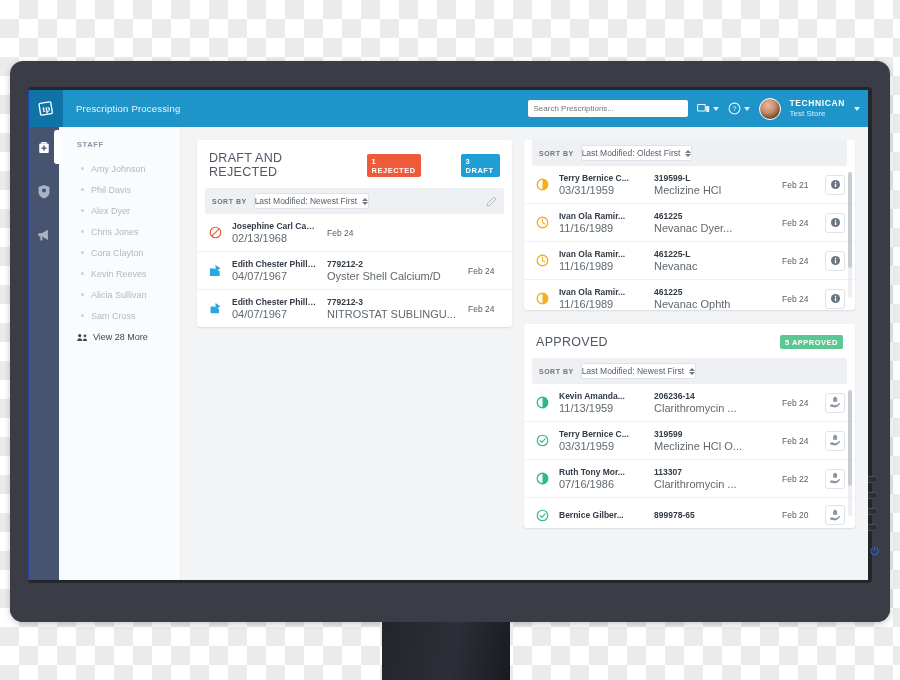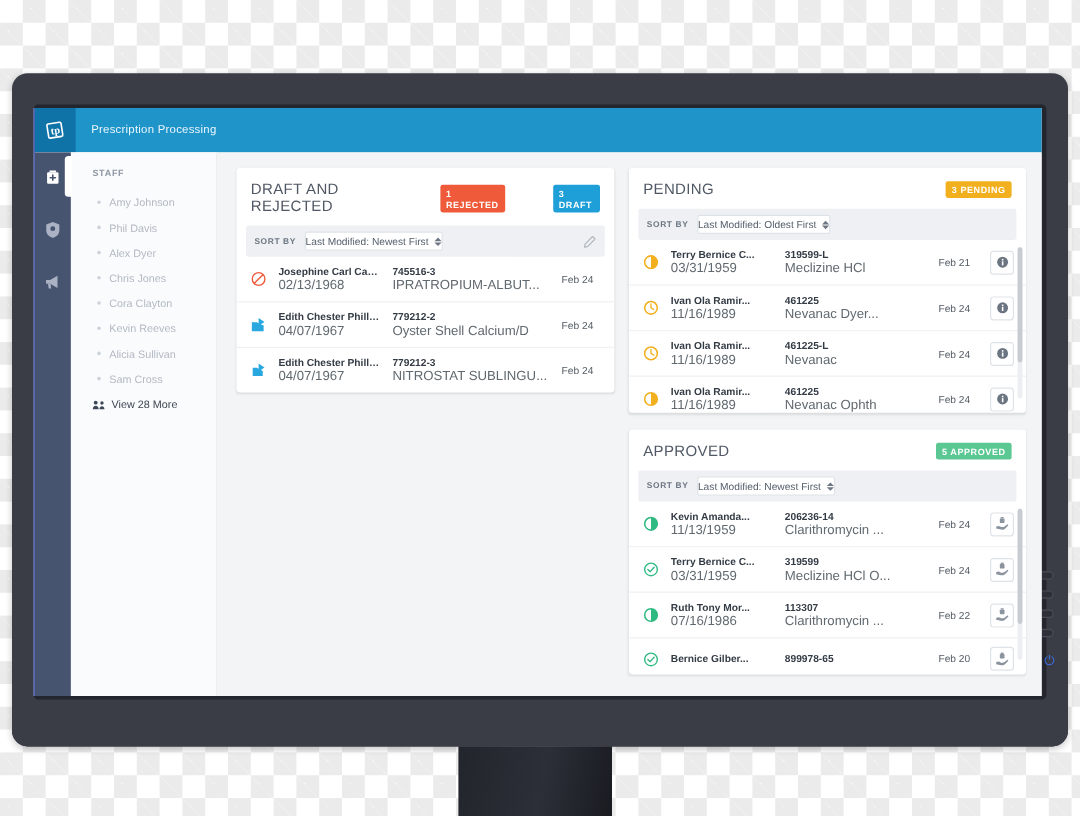--- a/index.html
+++ b/index.html
@@ -374,20 +374,46 @@
       <div id="logo-box">
         <svg width="19" height="19" viewBox="0 0 24 24">
           <g fill="none" stroke="#ffffff" stroke-width="1.7">
             <rect x="3.5" y="4.5" width="15" height="15" rx="1.5" transform="rotate(-9 11 12)"></rect>
           </g>
           <text x="11.5" y="16" font-family="Liberation Serif, serif" font-size="11" font-weight="bold" fill="#ffffff" text-anchor="middle" transform="rotate(-9 11.5 12)">tp</text>
         </svg>
       </div>
       <div id="app-title">Prescription Processing</div>
 
+      <div id="header-right">
+        <input id="search-input" type="text" placeholder="Search Prescriptions..." style="">
+
+        <div class="hdr-icon-group">
+          <svg width="13" height="12" viewBox="0 0 22 18">
+            <rect x="1" y="1.5" width="13" height="11" rx="1.2" fill="none" stroke="#eaf6fc" stroke-width="1.8"></rect>
+            <rect x="15.5" y="4" width="5.2" height="10" rx="1.2" fill="#eaf6fc"></rect>
+          </svg>
+          <span class="caret-down"></span>
+        </div>
+
+        <div class="hdr-icon-group">
+          <svg width="13" height="13" viewBox="0 0 20 20">
+            <circle cx="10" cy="10" r="8.3" fill="none" stroke="#eaf6fc" stroke-width="1.6"></circle>
+            <text x="10" y="14.2" font-family="Liberation Sans, sans-serif" font-size="11" fill="#eaf6fc" text-anchor="middle">?</text>
+          </svg>
+          <span class="caret-down"></span>
+        </div>
+
+        <div id="avatar"></div>
+        <div id="user-meta">
+          <div id="user-name">TECHNICAN</div>
+          <div id="user-store">Test Store</div>
+        </div>
+        <span class="caret-down"></span>
+      </div>
     </div>
 
     <div id="app-body">
 
       <div id="icon-rail">
         <div class="rail-icon active">
           <svg width="14" height="15" viewBox="0 0 20 22">
             <path d="M6 3h8v2.2H6z" fill="#ffffff"></path>
             <rect x="3" y="5.2" width="14" height="14" rx="1.6" fill="#ffffff"></rect>
             <path d="M10 8.5v6.5M6.8 11.8h6.4" stroke="#465470" stroke-width="1.9" stroke-linecap="round"></path>
@@ -490,24 +516,20 @@
                 <div class="row-status">
                   <svg width="13" height="13" viewBox="0 0 18 18">
                     <circle cx="9" cy="9" r="7.3" fill="none" stroke="#ef5a3a" stroke-width="1.6"></circle>
                     <line x1="4" y1="14" x2="14" y2="4" stroke="#ef5a3a" stroke-width="1.6"></line>
                   </svg>
                 </div>
                 <div class="row-patient">
                   <div class="line-1">Josephine Carl Castil...</div>
                   <div class="line-2">02/13/1968</div>
                 </div>
-                <div class="row-rx">
-                  <div class="line-1">745516-3</div>
-                  <div class="line-2">IPRATROPIUM-ALBUT...</div>
-                </div>
                 <div class="row-date">Feb 24</div>
               </div>
 
               <div class="row">
                 <div class="row-status">
                   <svg width="13" height="13" viewBox="0 0 18 18">
                     <path d="M2.2 6.2v9.4h11.6V9.8" fill="none" stroke="#29a8e0" stroke-width="2"></path>
                     <path d="M7 6.2h-4.8v9.4h11.6V9.8" fill="#29a8e0"></path>
                     <path d="M9 1.4 15.8 6 9 10.4z" fill="#29a8e0"></path>
                   </svg>
@@ -540,24 +562,20 @@
                 </div>
                 <div class="row-date">Feb 24</div>
               </div>
             </div>
           </div>
         </div>
 
         <div class="col" id="col-right">
 
           <div class="card">
-            <div class="card-head">
-              <div class="card-title">PENDING</div>
-              <div class="badge pending">3 PENDING</div>
-            </div>
 
             <div class="sortbar">
               <div class="sortby-label">SORT BY</div>
               <div class="sort-select">
                 <span>Last Modified: Oldest First</span>
                 <span class="stepper">
                   <i class="up"></i>
                     <i class="down"></i>
                 </span>
               </div>

